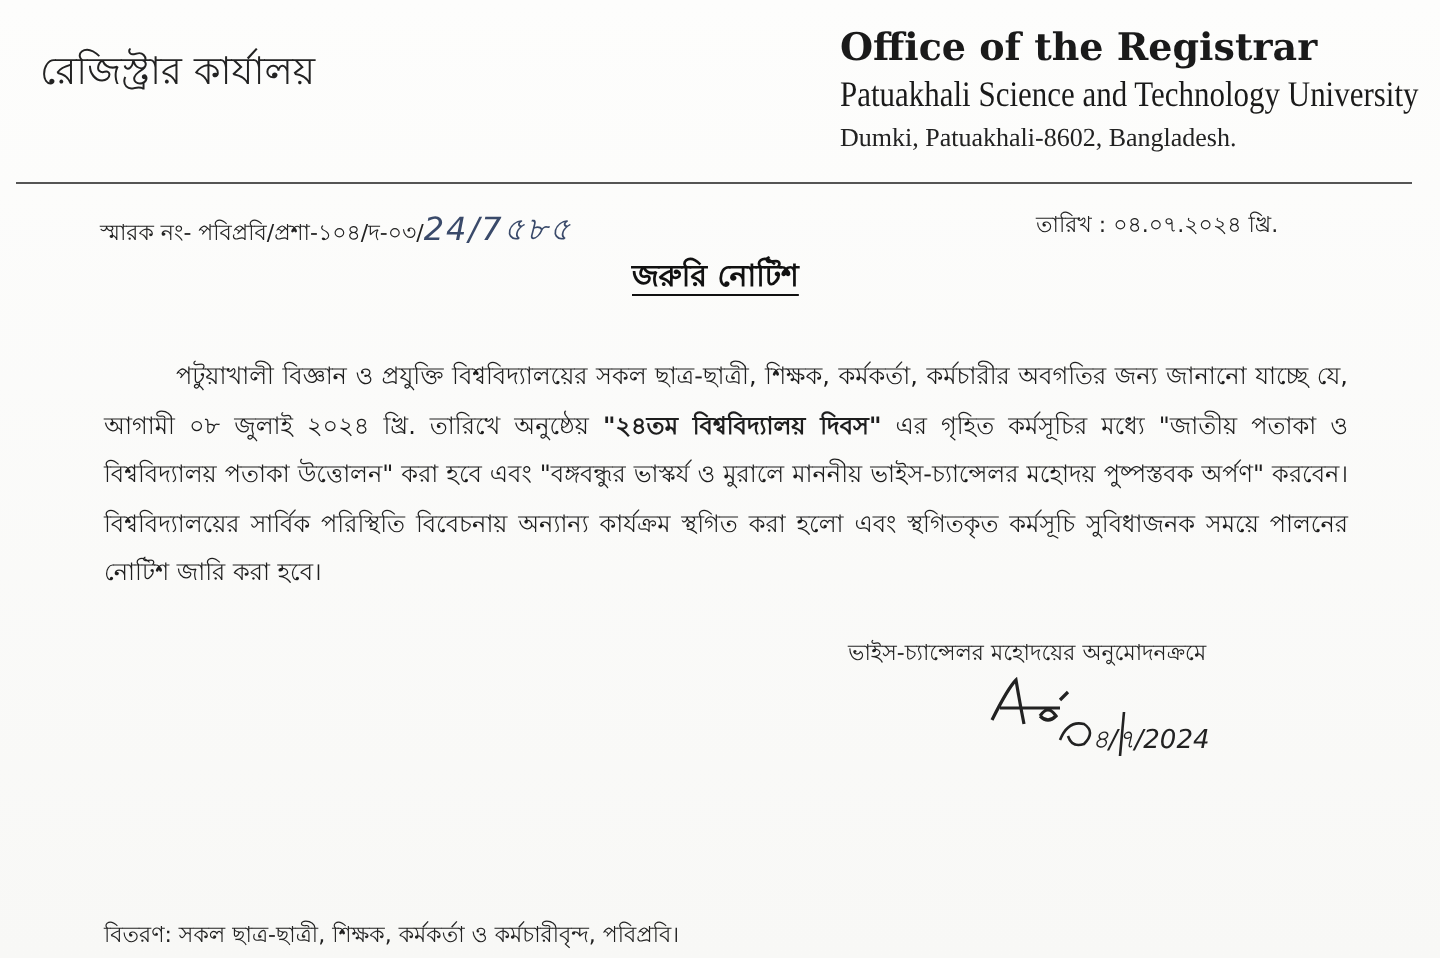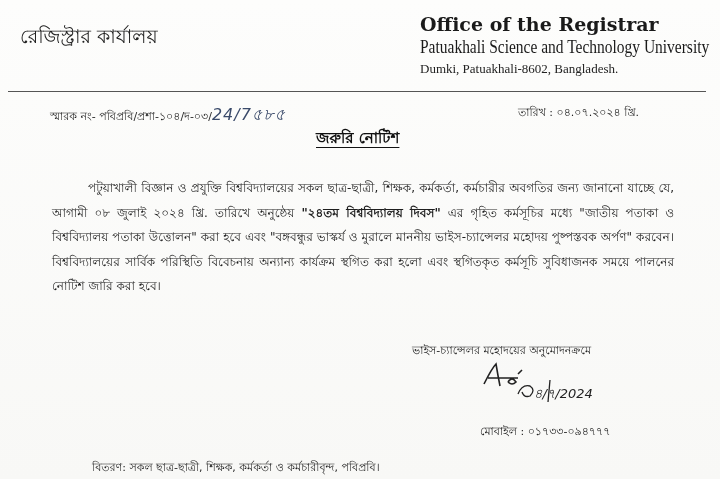--- a/index.html
+++ b/index.html
@@ -29,27 +29,27 @@
   .memo { position: absolute; left: 50px; top: 102px; font-size: 11px; color: #222; white-space: nowrap; }
   .memo .hand { font-family: "DejaVu Sans", sans-serif; font-size: 16px; color: #3a4a6a; font-style: italic; letter-spacing: 1px; }
   .date { position: absolute; left: 518px; top: 104px; font-size: 11px; color: #222; }
 
   .title { position: absolute; left: 304px; top: 126px; font-size: 15px; font-weight: bold; color: #111; text-decoration: underline; text-underline-offset: 4px; margin-left: 12px; }
 
   .body-text { position: absolute; left: 52px; top: 176px; width: 622px; font-size: 12px; line-height: 24.6px; color: #1e1e1e; text-align: justify; }
   .body-text .indent { display: inline-block; width: 36px; }
   .body-text b { font-weight: bold; }
 
-  .sig-block { position: absolute; left: 412px; top: 318px; font-size: 11px; color: #222; margin-top: 24px; }
+  .sig-block { position: absolute; left: 424px; top: 318px; font-size: 11px; color: #222; }
   .sig-approve { white-space: nowrap; }
   .signature { position: absolute; left: 66px; top: 18px; width: 140px; height: 42px; }
   .sig-role { position: absolute; left: 80px; top: 58px; white-space: nowrap; }
   .sig-mobile { position: absolute; left: 68px; top: 81px; white-space: nowrap; }
 
-  .distribution { position: absolute; left: 52px; top: 459px; font-size: 11px; color: #222; white-space: nowrap; margin-left: 40px; }
+  .distribution { position: absolute; left: 52px; top: 459px; font-size: 11px; color: #222; white-space: nowrap; }
 </style>
 </head>
 <body>
 
 <div class="page">
 
   <div class="bn-head">
     <div class="l1">রেজিস্ট্রার কার্যালয়</div>
   </div>
 
@@ -72,17 +72,16 @@
   <div class="body-text"><span class="indent"></span><span>পটুয়াখালী বিজ্ঞান ও প্রযুক্তি বিশ্ববিদ্যালয়ের সকল ছাত্র-ছাত্রী, শিক্ষক, কর্মকর্তা, কর্মচারীর অবগতির জন্য জানানো যাচ্ছে যে, আগামী ০৮ জুলাই ২০২৪ খ্রি. তারিখে অনুষ্ঠেয় </span><b>"২৪তম বিশ্ববিদ্যালয় দিবস"</b><span> এর গৃহিত কর্মসূচির মধ্যে "জাতীয় পতাকা ও বিশ্ববিদ্যালয় পতাকা উত্তোলন" করা হবে এবং "বঙ্গবন্ধুর ভাস্কর্য ও মুরালে মাননীয় ভাইস-চ্যান্সেলর মহোদয় পুষ্পস্তবক অর্পণ" করবেন। বিশ্ববিদ্যালয়ের সার্বিক পরিস্থিতি বিবেচনায় অন্যান্য কার্যক্রম স্থগিত করা হলো এবং স্থগিতকৃত কর্মসূচি সুবিধাজনক সময়ে পালনের নোটিশ জারি করা হবে।</span></div>
 
   <div class="sig-block">
     <div class="sig-approve">ভাইস-চ্যান্সেলর মহোদয়ের অনুমোদনক্রমে</div>
     <svg class="signature" viewBox="0 0 140 42">
       <path d="M6 24 Q14 8 18 4 Q20 16 22 26 M10 18 H40 M30 22 Q34 16 38 22 Q34 26 30 22 M40 14 L44 10" fill="none" stroke="#222" stroke-width="1.6"></path>
       <path d="M40 34 Q44 24 52 26 Q58 30 52 36 Q46 38 44 32" fill="none" stroke="#222" stroke-width="1.3"></path>
       <line x1="72" y1="20" x2="70" y2="42" stroke="#222" stroke-width="1.3"></line>
       <text x="56" y="38" font-size="13" font-family="DejaVu Sans, sans-serif" font-style="italic" fill="#222">৪/৭/2024</text>
     </svg>
-    <div class="sig-mobile">মোবাইল : ০১৭৩৩-০৯৪৭৭৭</div>
   </div>
 
   <div class="distribution">বিতরণ: সকল ছাত্র-ছাত্রী, শিক্ষক, কর্মকর্তা ও কর্মচারীবৃন্দ, পবিপ্রবি।</div>
 </div>
 
 </body></html>

